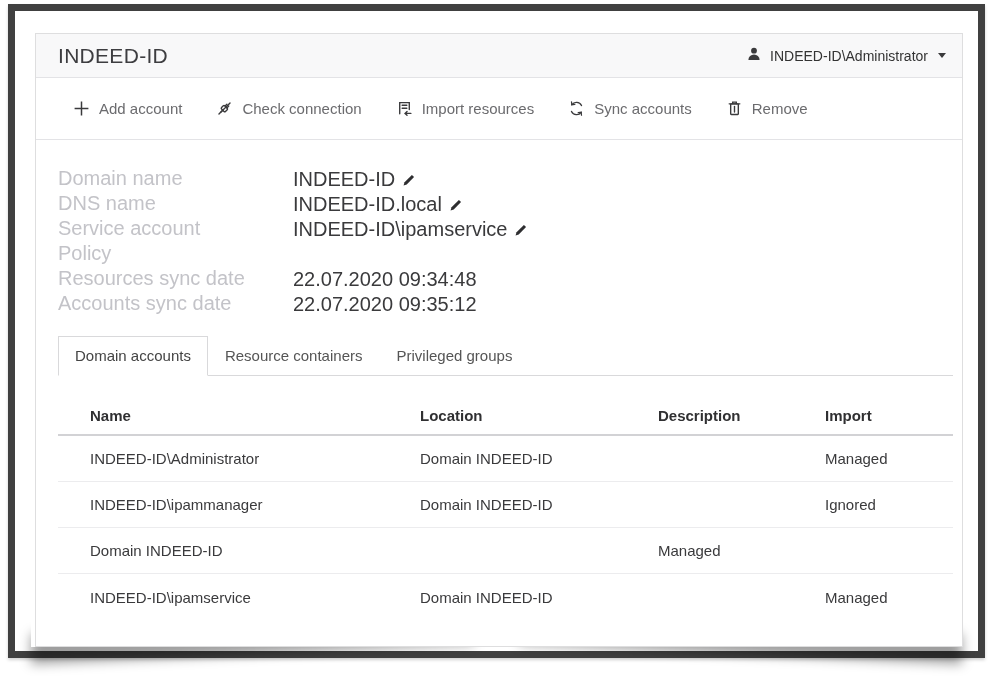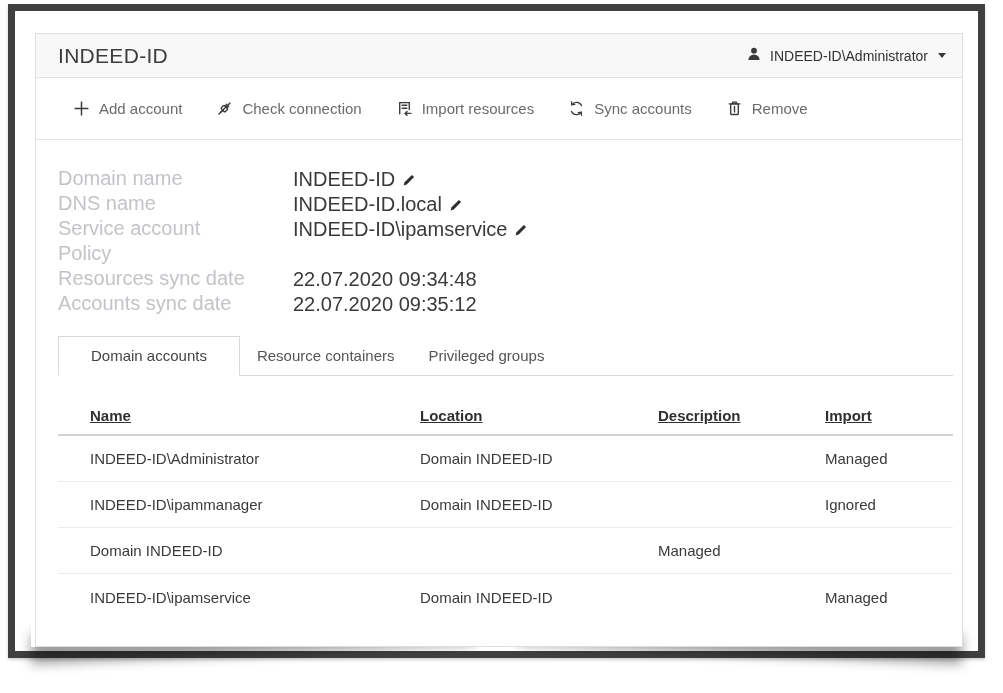--- a/index.html
+++ b/index.html
@@ -48,29 +48,28 @@
 
   .detail-row { display:flex; height:25px; font-size:20px; }
   .detail-label { width:235px; color:#c3c3c8; }
   .detail-value { color:#3a3a3c; display:flex; align-items:center; gap:7px; }
   .pencil { cursor:pointer; display:inline-flex; }
 
   .tabs { display:flex; margin-top:19px; width:895px; border-bottom:1px solid #d9d9db; align-items:flex-end; }
   .tab { font-size:15px; color:#555; padding:10px 17px 11px; cursor:pointer; white-space:nowrap; }
   .tab.active {
     border:1px solid #d9d9db; border-bottom:1px solid #ffffff; margin-bottom:-1px;
-    background:#fff; color:#444; padding:10px 32px 11px;
+    background:#fff; color:#444; padding:10px 16px 11px;
   }
 
   .table { width:895px; margin-top:20px; font-size:15px; }
   .t-head {
     display:grid; grid-template-columns:32px 330px 238px 167px 1fr;
     align-items:center; height:40px; font-weight:bold; color:#303032;
     border-bottom:2px solid #d2d2d5;
-    text-decoration:underline;
   }
   .t-row {
     display:grid; grid-template-columns:32px 330px 238px 167px 1fr;
     align-items:center; height:46px; color:#3a3a3c;
     border-bottom:1px solid #ececee; cursor:default;
   }
   .t-row:last-child { border-bottom:none; }
   .dot {
     width:13px; height:13px; border-radius:50%; margin-left:4px;
     background:radial-gradient(circle at 50% 50%, #f6c82a 0 3px, #fbeaa0 3px 4.2px, #e9ae17 4.2px 6.5px, transparent 6.6px);

